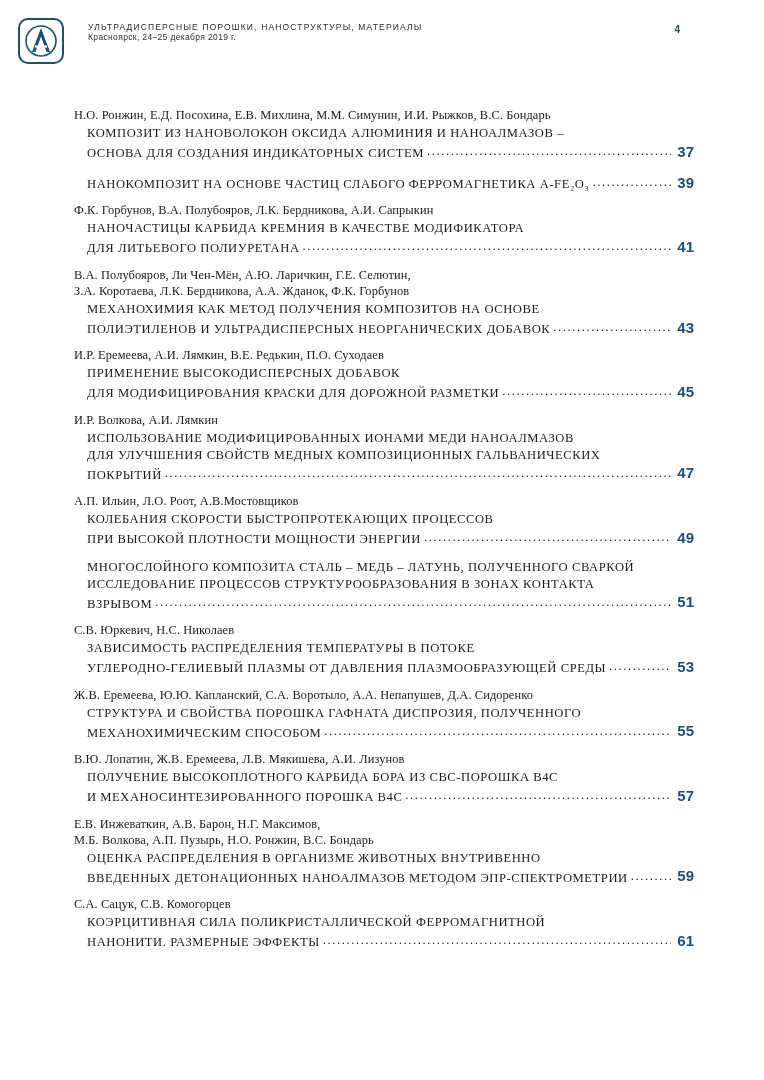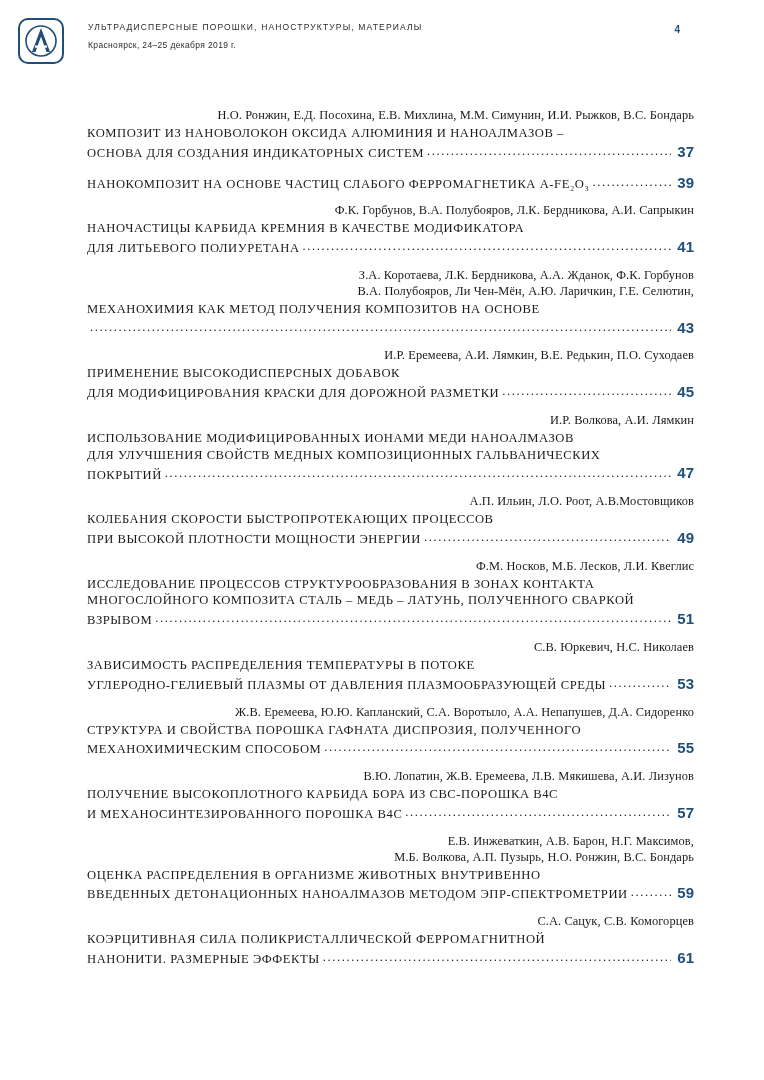--- a/index.html
+++ b/index.html
@@ -49,21 +49,21 @@
     font-size: 8.5px;
     letter-spacing: 1.15px;
     color: #2b2b2b;
     white-space: nowrap;
   }
   .header-line2 {
     font-family: "Liberation Sans", sans-serif;
     font-size: 8.5px;
     letter-spacing: 0.35px;
     color: #2b2b2b;
-    margin-top: 8px;
+    margin-top: 0;
     white-space: nowrap;
   }
   .page-number {
     position: absolute;
     right: 84px;
     top: 6px;
     font-family: "Liberation Sans", sans-serif;
     font-size: 10px;
     font-weight: bold;
     color: #1f4e79;
@@ -79,21 +79,21 @@
   .entry {
     margin-bottom: 11px;
   }
   .authors {
     font-family: "Liberation Serif", serif;
     font-size: 12.4px;
     color: #1a1a1a;
     line-height: 1.28;
     letter-spacing: 0.1px;
   }
-  .authors .aline { display: block; text-align: right; }
+  .authors .aline { display: block; }
 
   .title-block {
     margin-top: 1px;
     padding-left: 13px;
   }
   .tline {
     display: flex;
     align-items: flex-end;
     font-size: 12.6px;
     line-height: 1.33;
@@ -178,28 +178,29 @@
           </div>
           <div class="tline">
             <span class="txt">ДЛЯ ЛИТЬЕВОГО ПОЛИУРЕТАНА</span>
             <span class="dots">........................................................................................................................................................................................................</span>
             <span class="pg">41</span>
           </div>
         </div>
       </div>
       <div class="entry">
         <div class="authors">
+          <span class="aline">В.А. Полубояров, Ли Чен-Мён, А.Ю. Ларичкин, Г.Е. Селютин,</span>
           <span class="aline">З.А. Коротаева, Л.К. Бердникова, А.А. Жданок, Ф.К. Горбунов</span>
-          <span class="aline">В.А. Полубояров, Ли Чен-Мён, А.Ю. Ларичкин, Г.Е. Селютин,</span>
         </div>
         <div class="title-block">
           <div class="tline nopage">
             <span class="txt">МЕХАНОХИМИЯ КАК МЕТОД ПОЛУЧЕНИЯ КОМПОЗИТОВ НА ОСНОВЕ</span>
           </div>
           <div class="tline">
+            <span class="txt">ПОЛИЭТИЛЕНОВ И УЛЬТРАДИСПЕРСНЫХ  НЕОРГАНИЧЕСКИХ ДОБАВОК</span>
             <span class="dots">........................................................................................................................................................................................................</span>
             <span class="pg">43</span>
           </div>
         </div>
       </div>
       <div class="entry">
         <div class="authors">
           <span class="aline">И.Р. Еремеева, А.И. Лямкин, В.Е. Редькин, П.О. Суходаев</span>
         </div>
         <div class="title-block">
@@ -240,29 +241,26 @@
             <span class="txt">КОЛЕБАНИЯ СКОРОСТИ БЫСТРОПРОТЕКАЮЩИХ ПРОЦЕССОВ</span>
           </div>
           <div class="tline">
             <span class="txt">ПРИ ВЫСОКОЙ ПЛОТНОСТИ МОЩНОСТИ ЭНЕРГИИ</span>
             <span class="dots">........................................................................................................................................................................................................</span>
             <span class="pg">49</span>
           </div>
         </div>
       </div>
       <div class="entry">
-        <div class="authors">
-          <span class="aline">Ф.М. Носков, М.Б. Лесков, Л.И. Квеглис</span>
-        </div>
-        <div class="title-block">
+        <div class="title-block">
+          <div class="tline nopage">
+            <span class="txt">МНОГОСЛОЙНОГО КОМПОЗИТА СТАЛЬ – МЕДЬ – ЛАТУНЬ, ПОЛУЧЕННОГО СВАРКОЙ</span>
+          </div>
           <div class="tline nopage">
             <span class="txt">ИССЛЕДОВАНИЕ ПРОЦЕССОВ СТРУКТУРООБРАЗОВАНИЯ  В ЗОНАХ КОНТАКТА</span>
-          </div>
-          <div class="tline nopage">
-            <span class="txt">МНОГОСЛОЙНОГО КОМПОЗИТА СТАЛЬ – МЕДЬ – ЛАТУНЬ, ПОЛУЧЕННОГО СВАРКОЙ</span>
           </div>
           <div class="tline">
             <span class="txt">ВЗРЫВОМ</span>
             <span class="dots">........................................................................................................................................................................................................</span>
             <span class="pg">51</span>
           </div>
         </div>
       </div>
       <div class="entry">
         <div class="authors">

